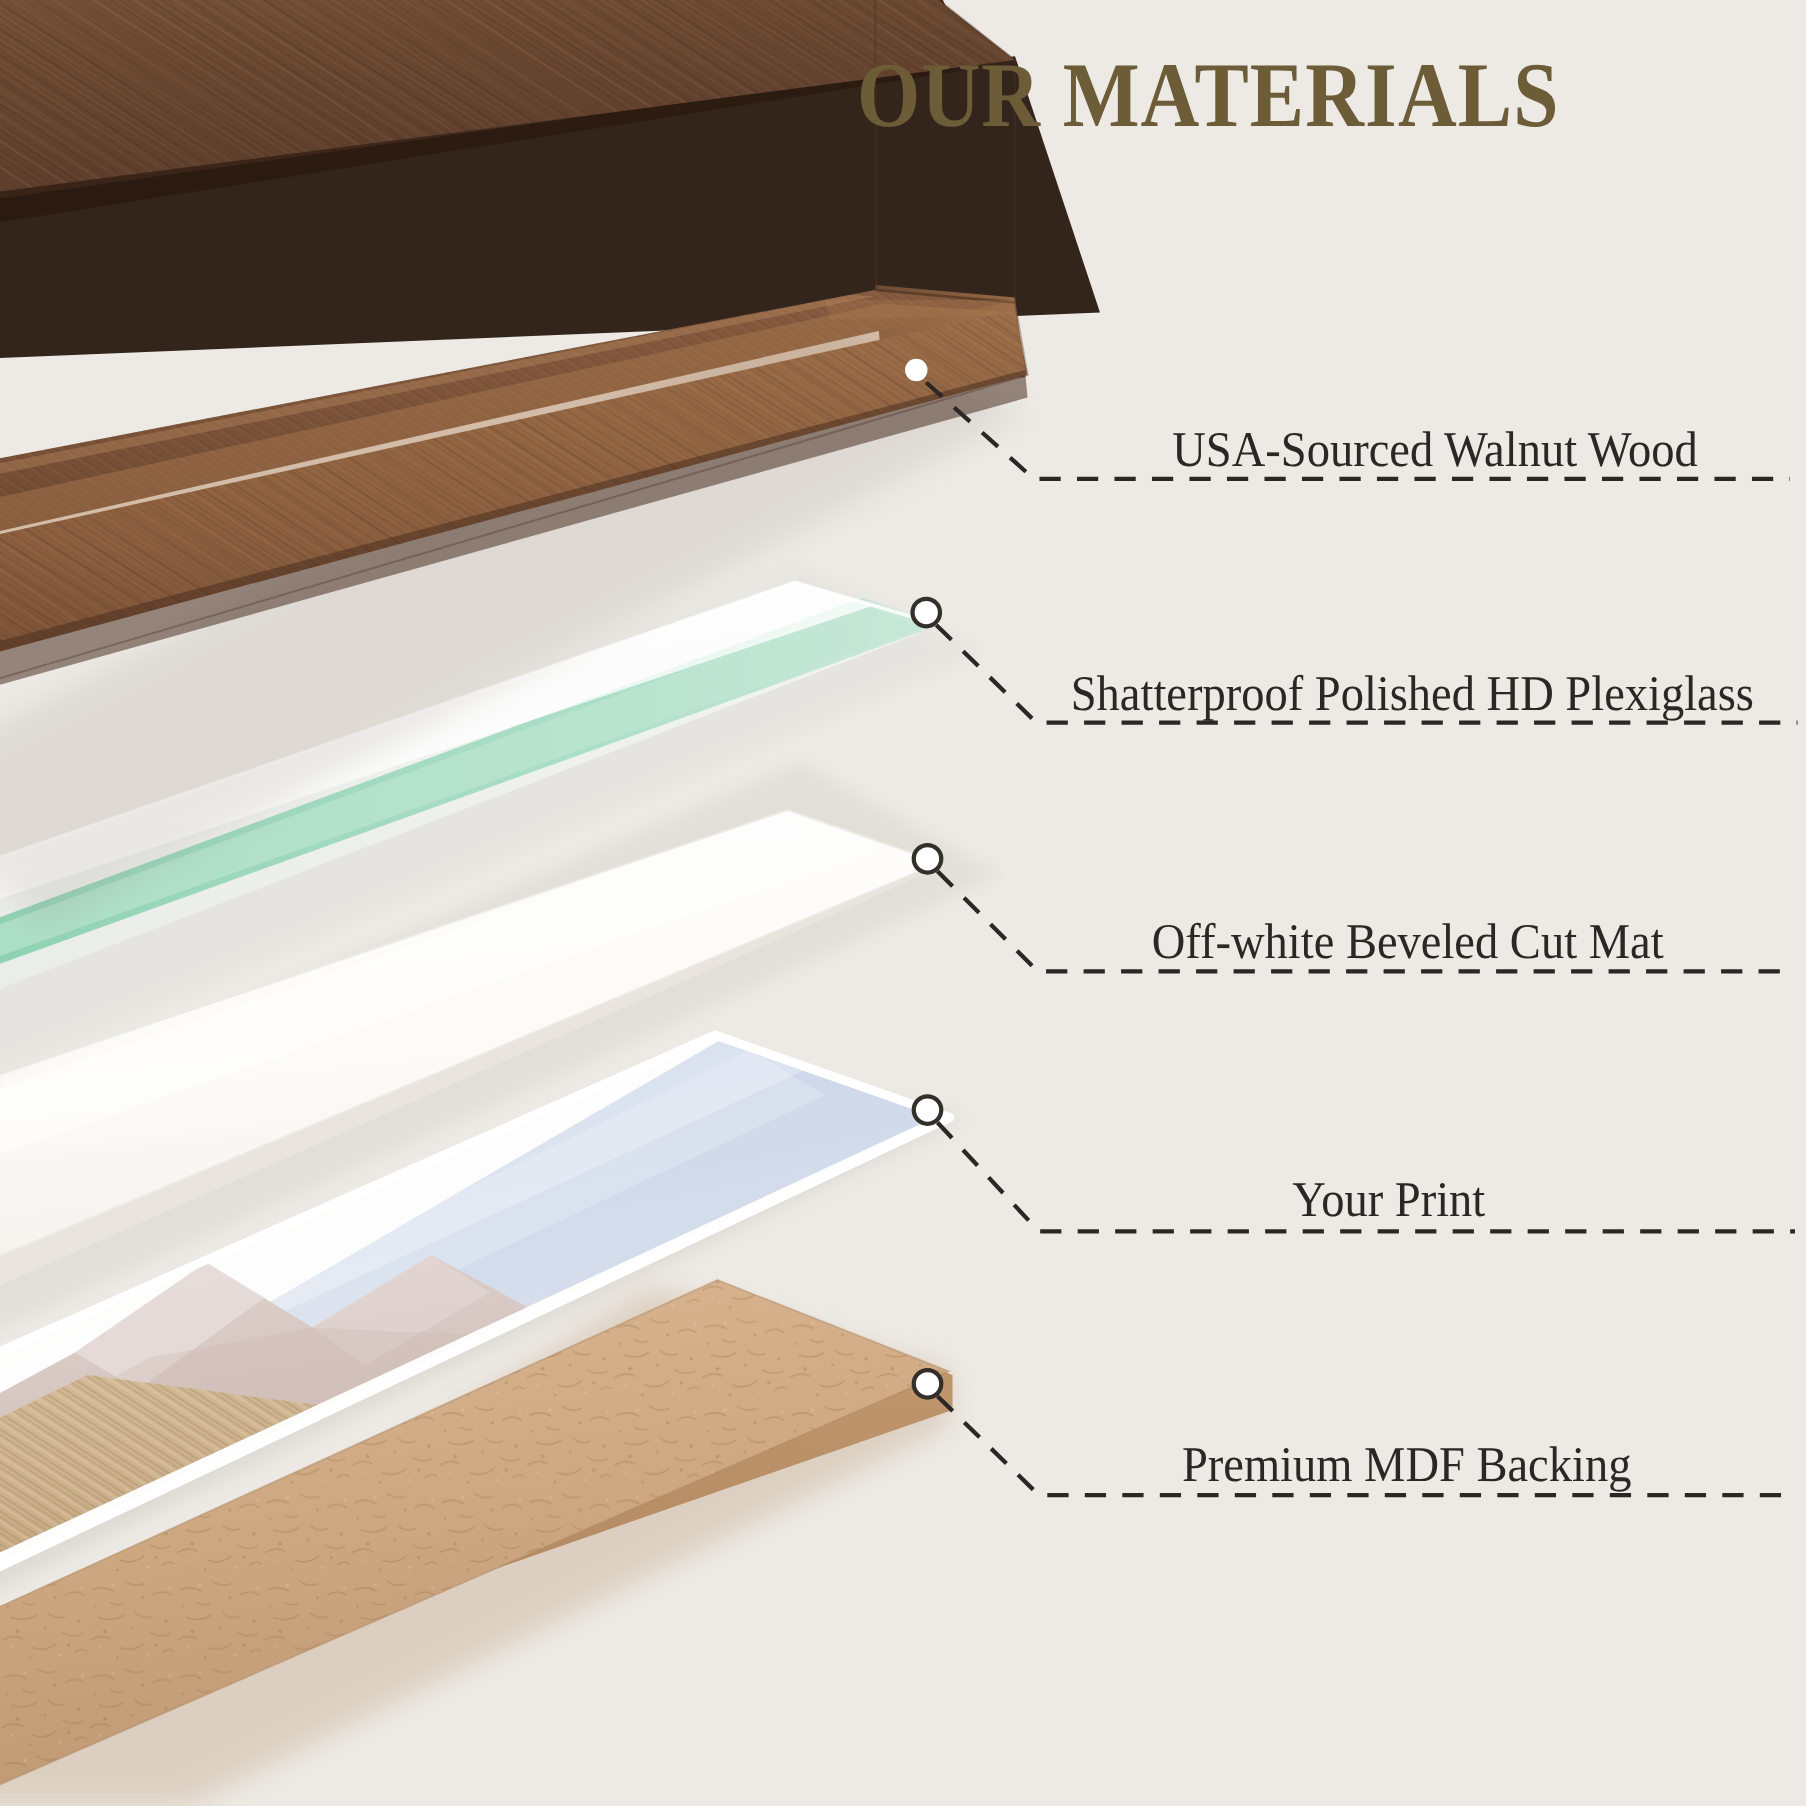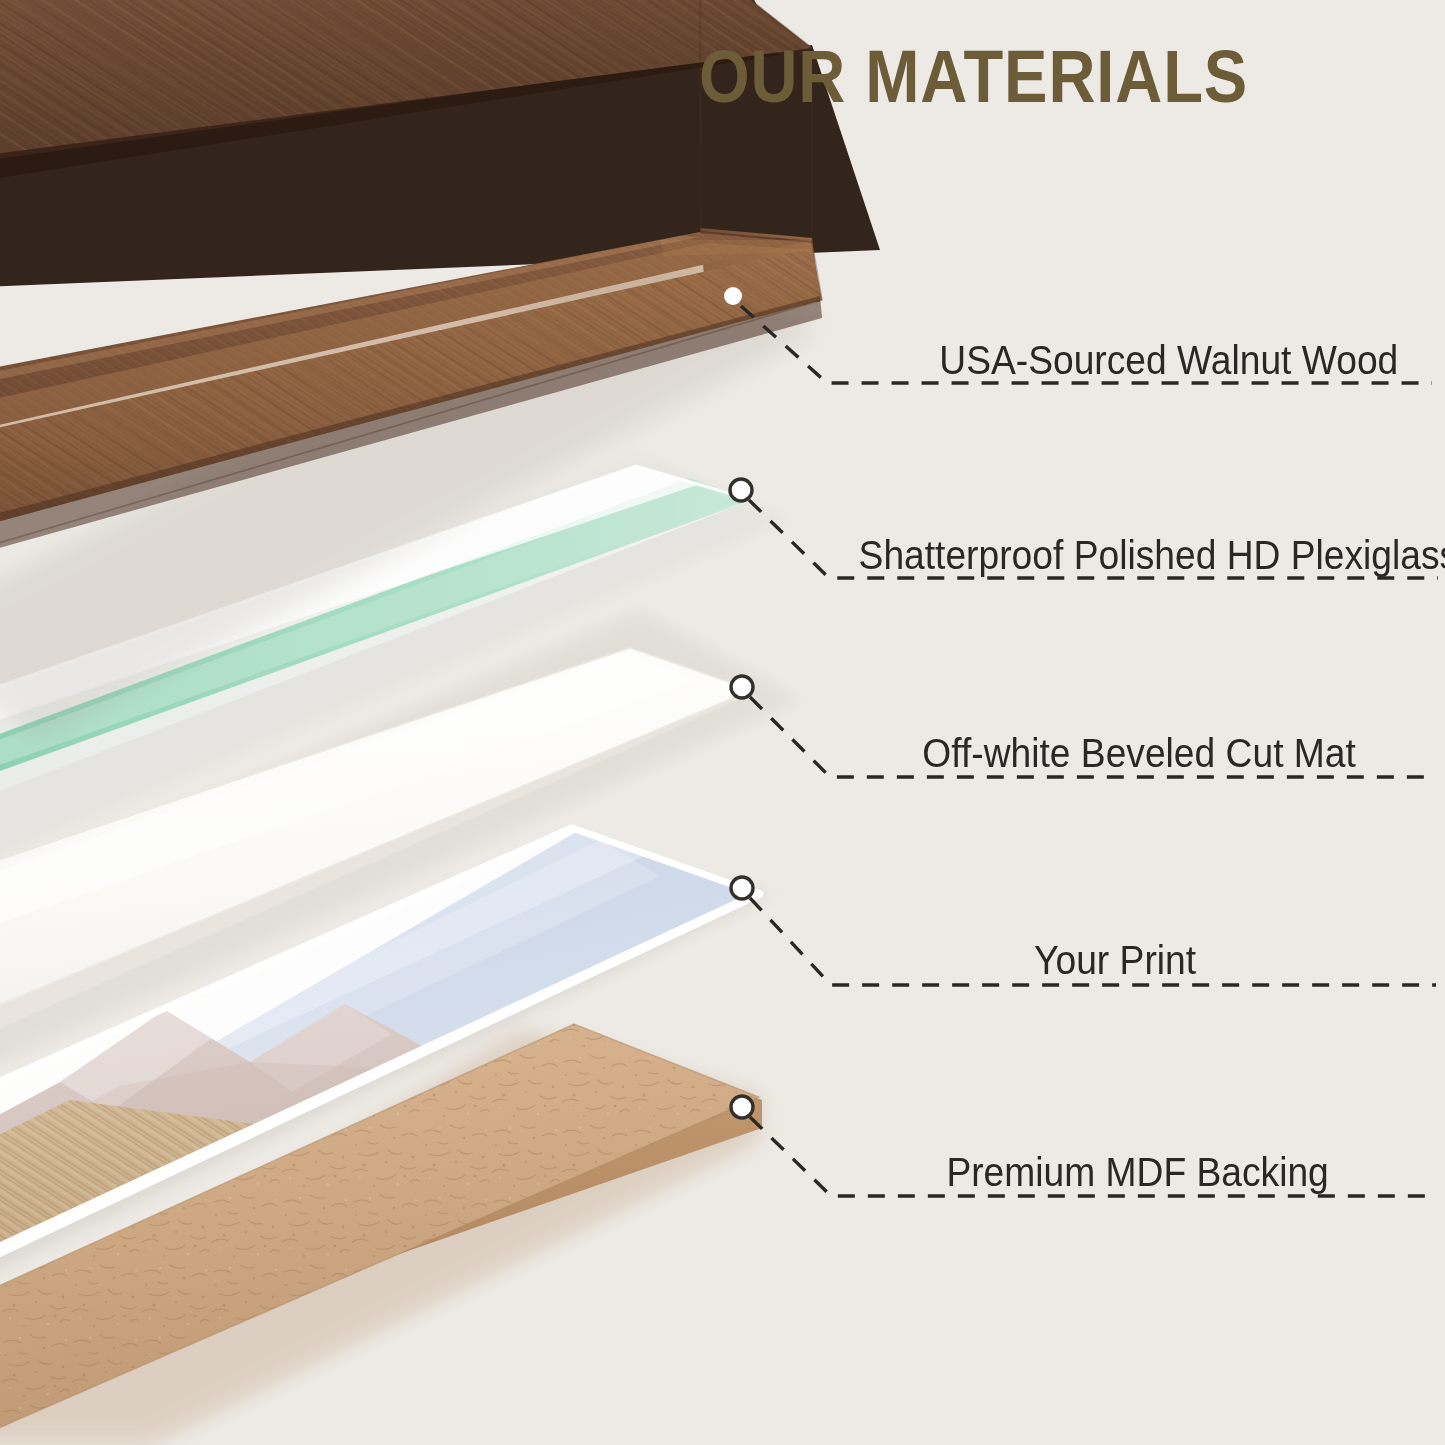--- a/index.html
+++ b/index.html
@@ -2,21 +2,21 @@
 <html><head>
 <meta charset="utf-8">
 <title>Our Materials</title>
 <style>
   html,body{margin:0;padding:0;}
   body{
     width:1445px;height:1445px;overflow:hidden;
     font-family:"Liberation Sans","DejaVu Sans",sans-serif;
     background:#edeae5;
   }
-  #stage{position:relative;width:1274px;height:1445px;}
+  #stage{position:relative;width:1274px;height:1445px;font-family:Liberation Serif, serif;}
   #stage svg.full{position:absolute;left:0;top:0;width:1445px;height:1445px;display:block;}
   .headline{
     position:absolute;right:26px;top:40px;
     font-size:74px;line-height:1;font-weight:bold;
     letter-spacing:1px;
     transform:scaleX(.88);transform-origin:right top;
     white-space:nowrap;
   }
   .calloutText{
     position:absolute;

